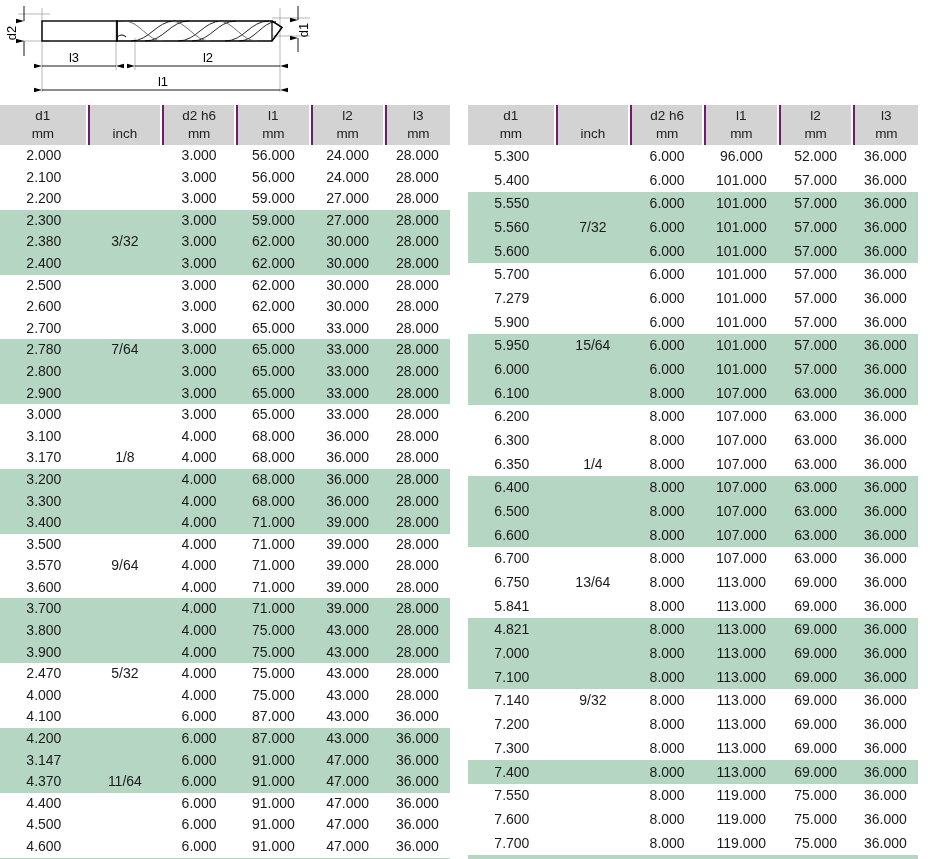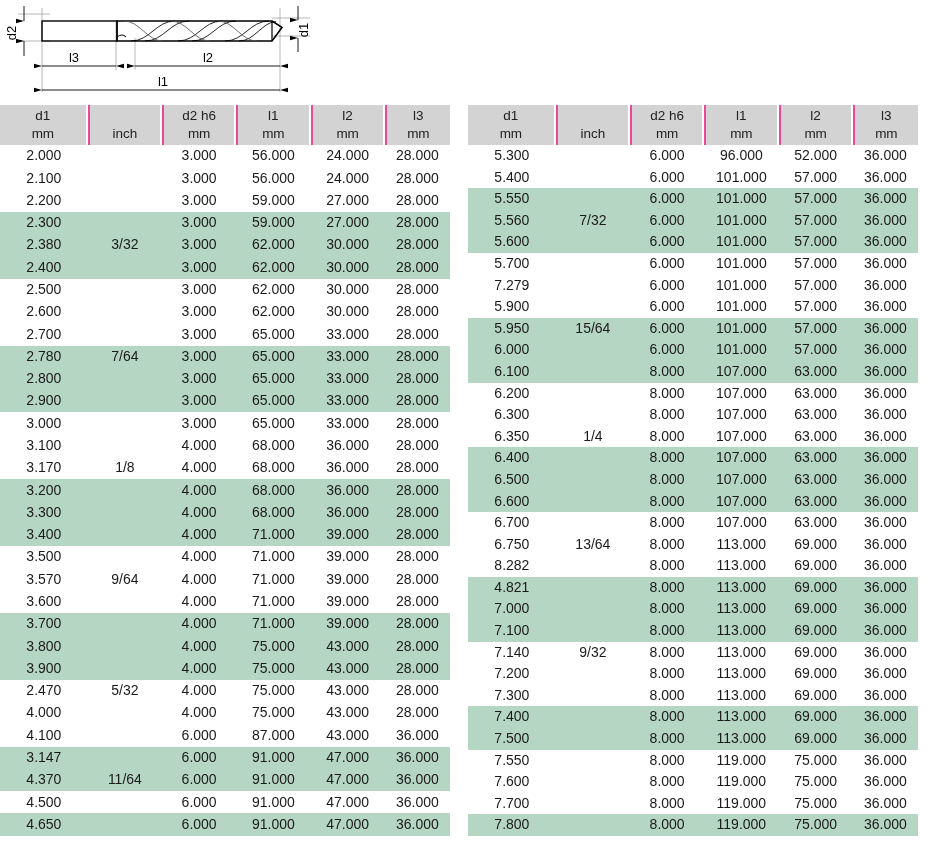--- a/index.html
+++ b/index.html
@@ -57,21 +57,21 @@
 
   .dim-table thead th {
     background: #d3d3d3;
     font-weight: normal;
     text-align: center;
     font-size: 13.5px;
     color: #222222;
     padding: 0;
     line-height: 1.0;
     vertical-align: bottom;
-    border-left: 2px solid #ec4899;
+    border-left: 2px solid #701a75;
     border-right: 2px solid #ffffff;
     height: 40px;
   }
   .dim-table thead th:first-child { border-left: 0; }
   .dim-table thead th:last-child  { border-right: 0; }
 
   .hdr-inner {
     display: flex;
     flex-direction: column;
     justify-content: flex-end;
@@ -449,37 +449,61 @@
           </tr>
           <tr class="band-white">
             <td>4.100</td>
             <td></td>
             <td>6.000</td>
             <td>87.000</td>
             <td>43.000</td>
             <td>36.000</td>
           </tr>
           <tr class="band-green">
+            <td>4.200</td>
+            <td></td>
+            <td>6.000</td>
+            <td>87.000</td>
+            <td>43.000</td>
+            <td>36.000</td>
+          </tr>
+          <tr class="band-green">
             <td>3.147</td>
             <td></td>
             <td>6.000</td>
             <td>91.000</td>
             <td>47.000</td>
             <td>36.000</td>
           </tr>
           <tr class="band-green">
             <td>4.370</td>
             <td>11/64</td>
             <td>6.000</td>
             <td>91.000</td>
             <td>47.000</td>
             <td>36.000</td>
           </tr>
           <tr class="band-white">
+            <td>4.400</td>
+            <td></td>
+            <td>6.000</td>
+            <td>91.000</td>
+            <td>47.000</td>
+            <td>36.000</td>
+          </tr>
+          <tr class="band-white">
             <td>4.500</td>
+            <td></td>
+            <td>6.000</td>
+            <td>91.000</td>
+            <td>47.000</td>
+            <td>36.000</td>
+          </tr>
+          <tr class="band-white">
+            <td>4.600</td>
             <td></td>
             <td>6.000</td>
             <td>91.000</td>
             <td>47.000</td>
             <td>36.000</td>
           </tr>
           <tr class="band-green">
             <td>4.650</td>
             <td></td>
             <td>6.000</td>
@@ -686,21 +710,21 @@
           </tr>
           <tr class="band-white">
             <td>6.750</td>
             <td>13/64</td>
             <td>8.000</td>
             <td>113.000</td>
             <td>69.000</td>
             <td>36.000</td>
           </tr>
           <tr class="band-white">
-            <td>8.282</td>
+            <td>5.841</td>
             <td></td>
             <td>8.000</td>
             <td>113.000</td>
             <td>69.000</td>
             <td>36.000</td>
           </tr>
           <tr class="band-green">
             <td>4.821</td>
             <td></td>
             <td>8.000</td>
@@ -749,28 +773,20 @@
             <td>36.000</td>
           </tr>
           <tr class="band-green">
             <td>7.400</td>
             <td></td>
             <td>8.000</td>
             <td>113.000</td>
             <td>69.000</td>
             <td>36.000</td>
           </tr>
-          <tr class="band-green">
-            <td>7.500</td>
-            <td></td>
-            <td>8.000</td>
-            <td>113.000</td>
-            <td>69.000</td>
-            <td>36.000</td>
-          </tr>
           <tr class="band-white">
             <td>7.550</td>
             <td></td>
             <td>8.000</td>
             <td>119.000</td>
             <td>75.000</td>
             <td>36.000</td>
           </tr>
           <tr class="band-white">
             <td>7.600</td>

